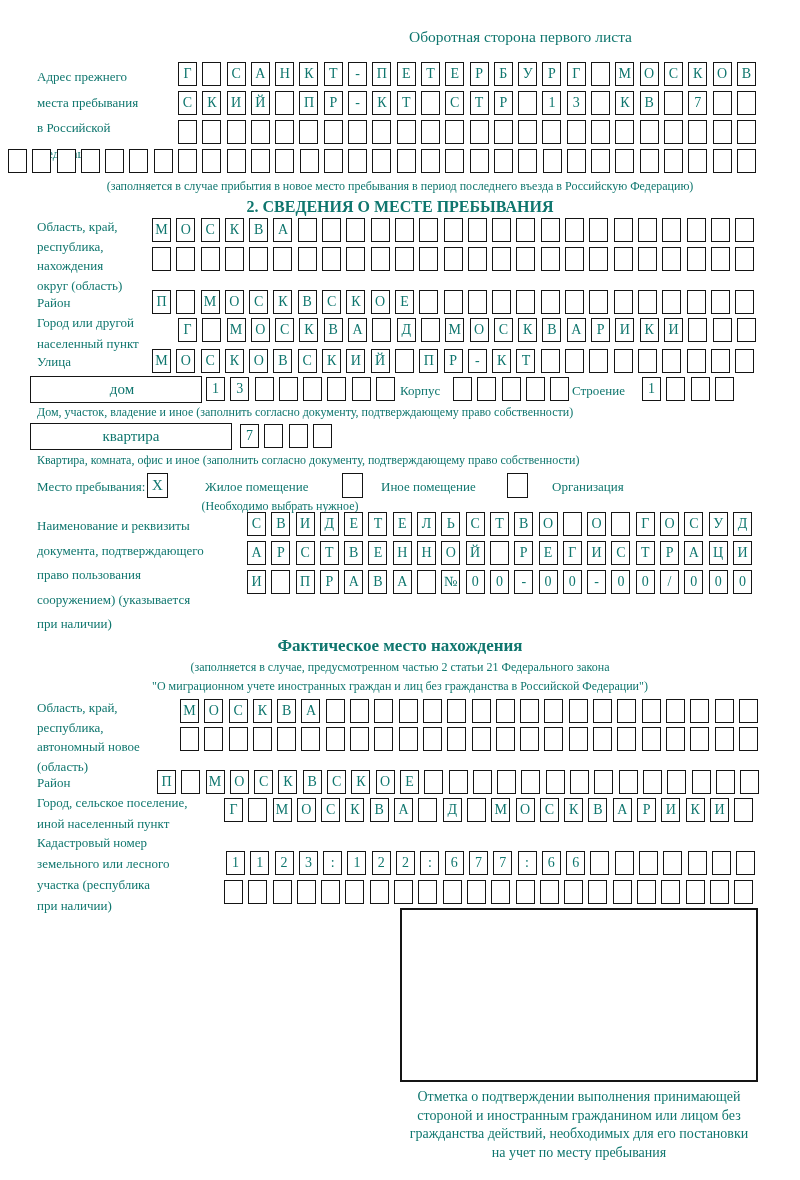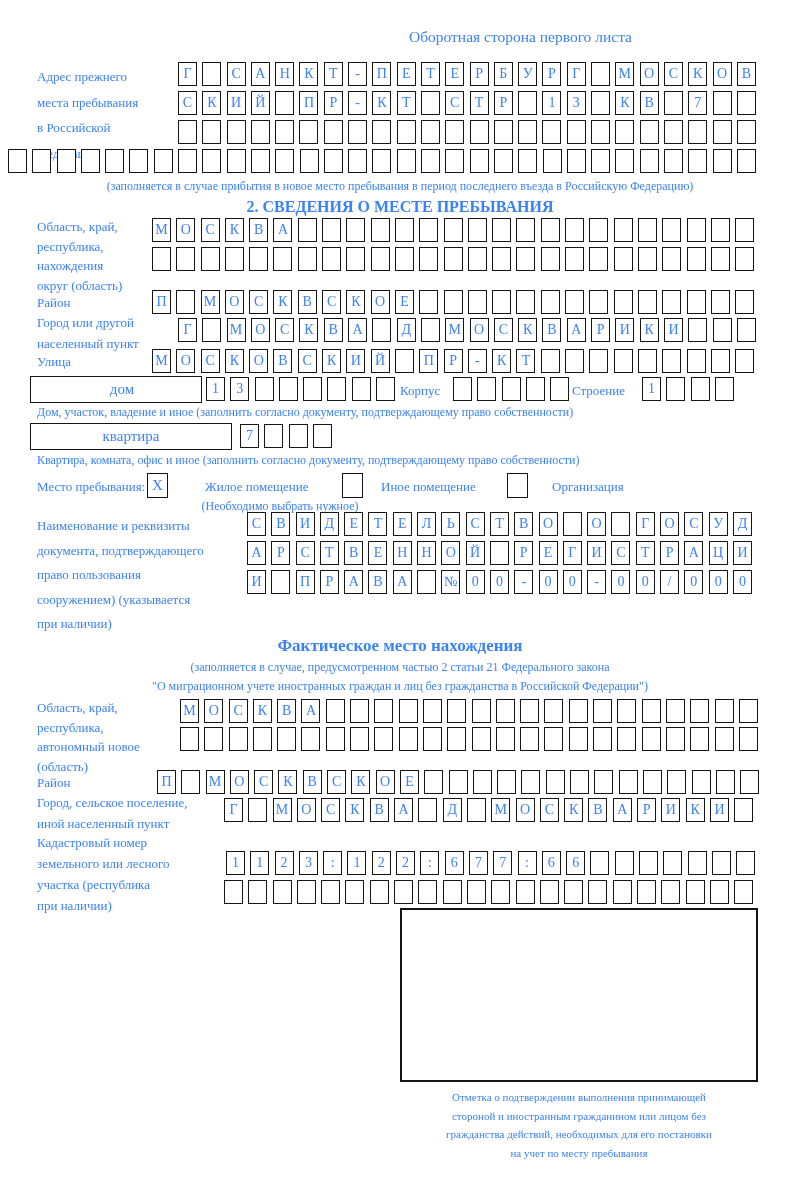--- a/index.html
+++ b/index.html
@@ -1,19 +1,19 @@
 <!DOCTYPE html>
 <html><head>
 <meta charset="utf-8">
 <style>
   * { margin:0; padding:0; box-sizing:border-box; }
   body { background:#fff; }
   .page {
     position:relative; width:676px; height:1180px; background:#fff;
-    font-family:"Liberation Serif", serif; color:#3b82f6;
+    font-family:"Liberation Serif", serif; color:#0f766e;
   }
   .abs { position:absolute; }
   .hdr { font-size:15.5px; }
   .lbl { font-size:13px; line-height:19.5px; }
   .note { font-size:12px; }
   .title { font-weight:bold; font-size:16px; text-align:center; width:800px; }
   .title2 { font-weight:bold; font-size:17px; text-align:center; width:800px; }
   .cellrow { display:flex; gap:5.3px; }
   .cell {
     width:19px; height:24px; border:1.8px solid #151515;
@@ -23,21 +23,21 @@
   .checkbox {
     width:21px; height:25px; border:1.8px solid #151515;
     display:inline-flex; align-items:center; justify-content:center;
     font-size:15px; background:#fff;
   }
   .wide-box {
     border:1.8px solid #151515; height:27px; display:flex;
     align-items:center; justify-content:center; font-size:15px; background:#fff;
   }
   .stamp-box { border:2.2px solid #151515; background:#fff; }
-  .caption { font-size:11px; line-height:18.5px; text-align:center; }
+  .caption { font-size:14px; line-height:18.5px; text-align:center; }
   .cnote { text-align:center; width:800px; }
 </style>
 </head>
 <body>
 
 <div class="page">
 
   <div class="abs hdr" style="top:28px; right:44px;">Оборотная сторона первого листа</div>
 
   <div class="abs lbl" style="left:37px; top:64px; line-height:25.5px;">

